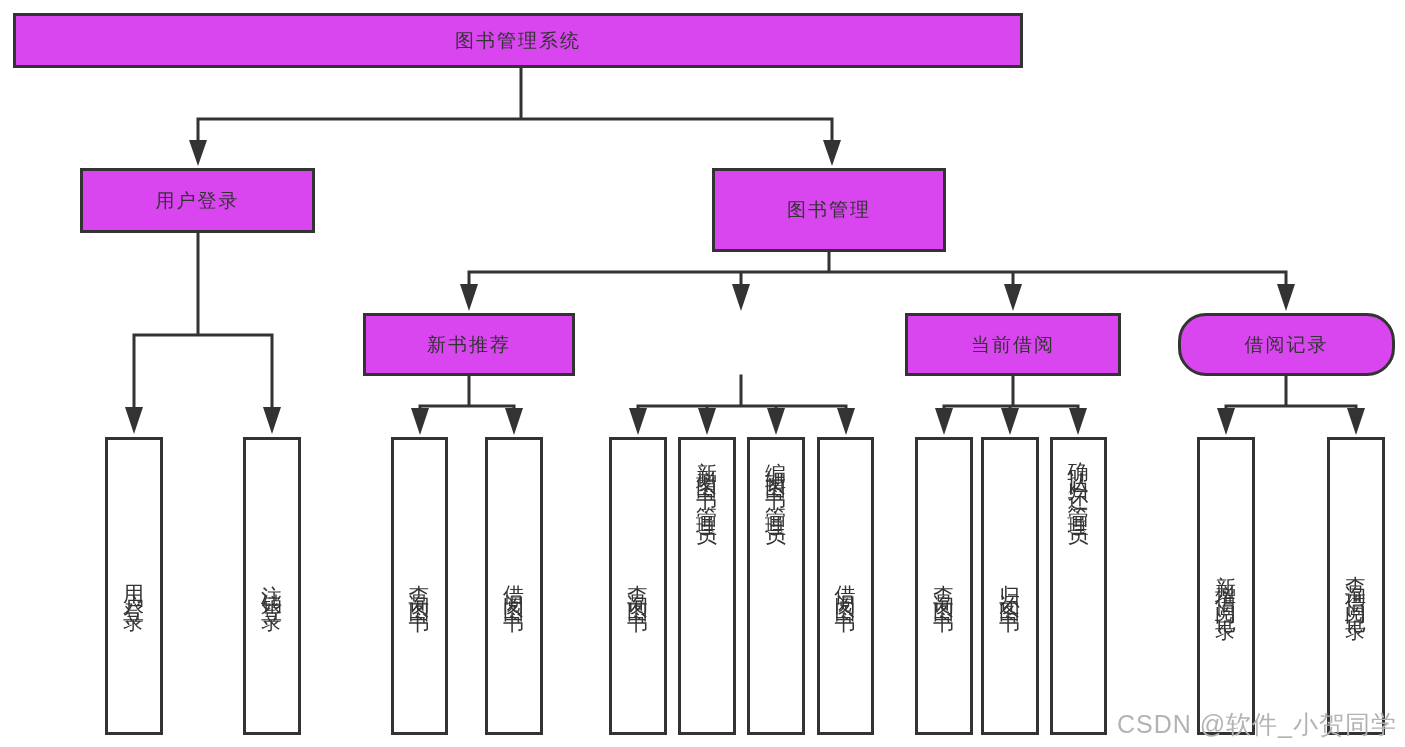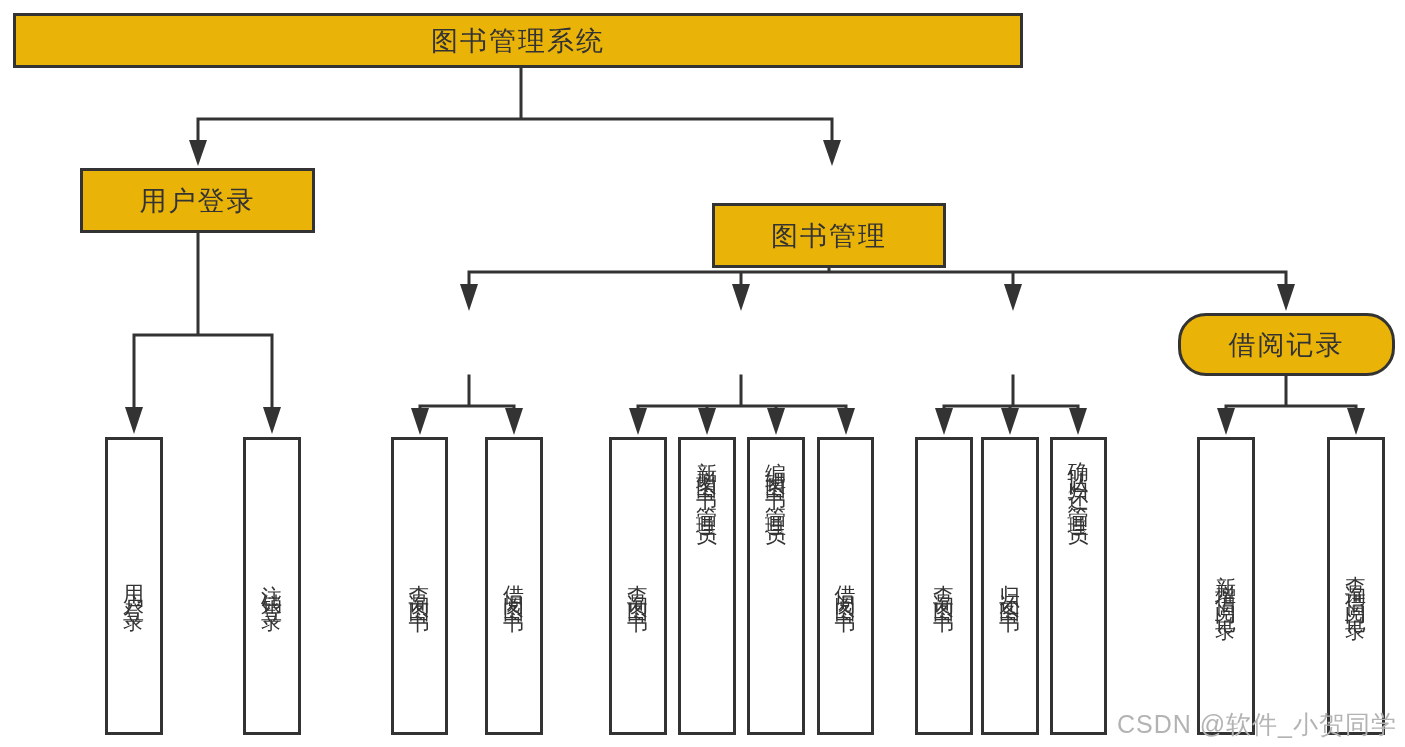--- a/index.html
+++ b/index.html
@@ -20,26 +20,26 @@
     left: 0;
     top: 0;
     width: 1405px;
     height: 747px;
     z-index: 1;
   }
   .hnode {
     position: absolute;
     z-index: 2;
     border: 3px solid #333333;
-    background: #eab308;
+    background: #d946ef;
     box-sizing: border-box;
     display: flex;
     align-items: center;
     justify-content: center;
-    font-size: 27px;
+    font-size: 19px;
     letter-spacing: 2px;
     color: #333333;
   }
   .leaf {
     position: absolute;
     z-index: 2;
     top: 437px;
     height: 298px;
     border: 3px solid #333333;
     background: #ffffff;
@@ -106,22 +106,24 @@
     <polygon points="935,408 953,408 944,435" fill="#333333"></polygon>
     <polygon points="1001,408 1019,408 1010,435" fill="#333333"></polygon>
     <polygon points="1069,408 1087,408 1078,435" fill="#333333"></polygon>
     <polygon points="1217,408 1235,408 1226,435" fill="#333333"></polygon>
     <polygon points="1347,408 1365,408 1356,435" fill="#333333"></polygon>
   </svg>
 
   <div class="hnode" style="left:13px; top:13px; width:1010px; height:55px;">图书管理系统</div>
 
   <div class="hnode" style="left:80px; top:168px; width:235px; height:65px;">用户登录</div>
-  <div class="hnode" style="left:712px; top:168px; width:234px; height:65px;margin-top:35px;">图书管理</div>
+  <div class="hnode" style="left:712px; top:168px; width:234px; height:84px;">图书管理</div>
 
+  <div class="hnode" style="left:363px; top:313px; width:212px; height:63px;">新书推荐</div>
+  <div class="hnode" style="left:905px; top:313px; width:216px; height:63px;">当前借阅</div>
   <div class="hnode" style="left:1178px; top:313px; width:217px; height:63px;border-radius:28px;">借阅记录</div>
 
   <div class="leaf" style="left:105px; width:58px;">
     <span class="vtext">用户登录</span>
   </div>
   <div class="leaf" style="left:243px; width:58px;">
     <span class="vtext">注销登录</span>
   </div>
 
   <div class="leaf" style="left:391px; width:57px;">

